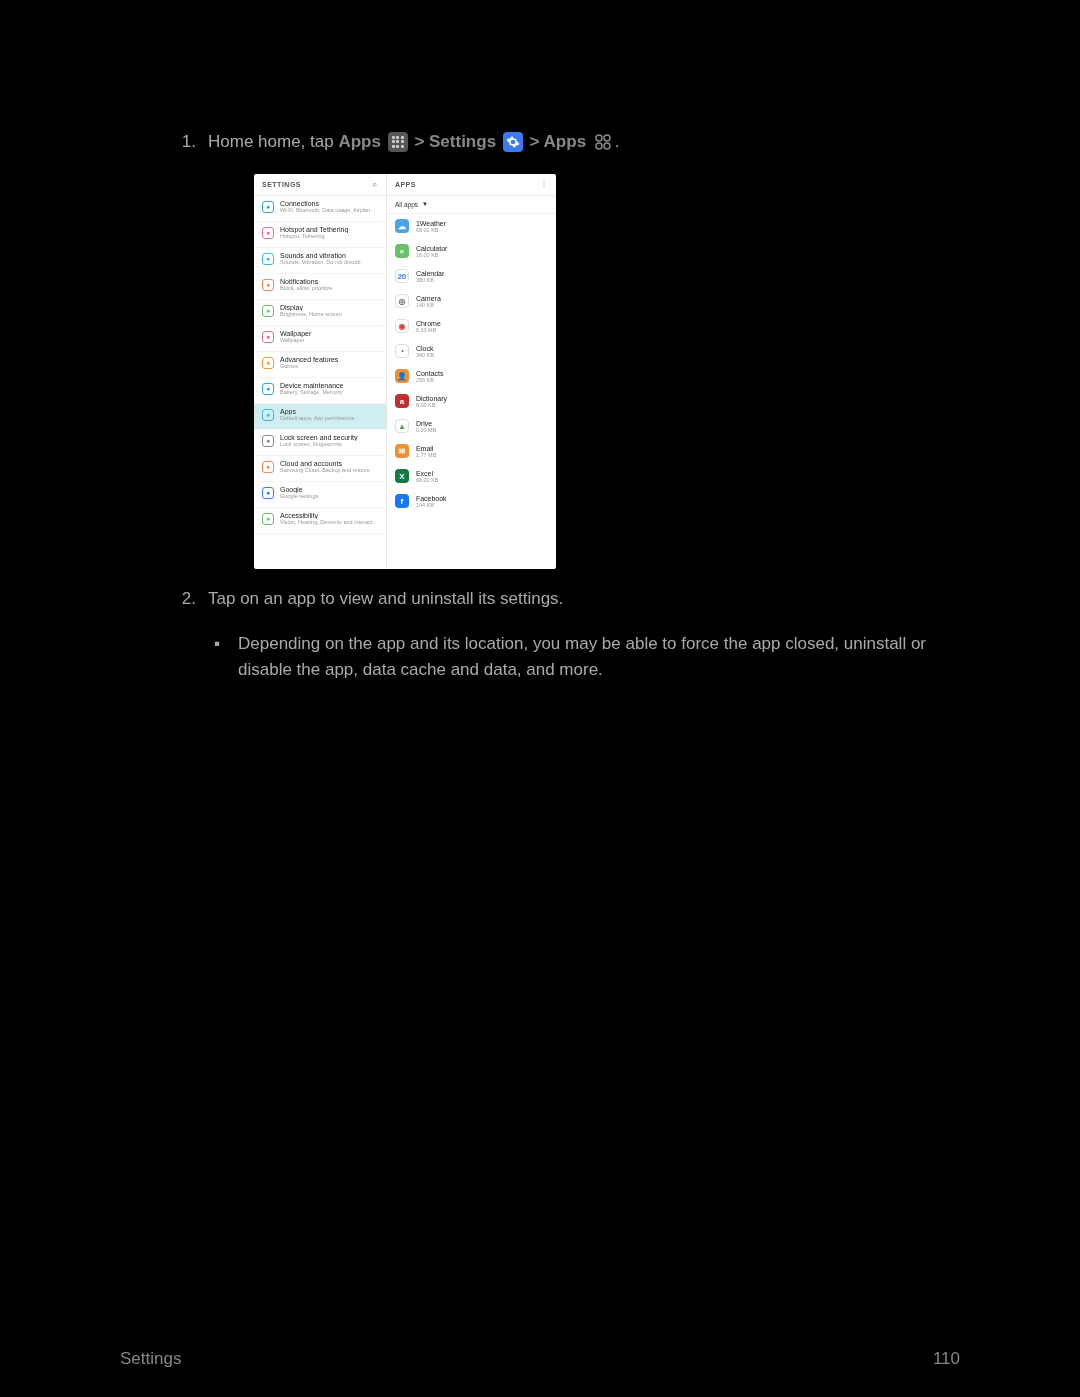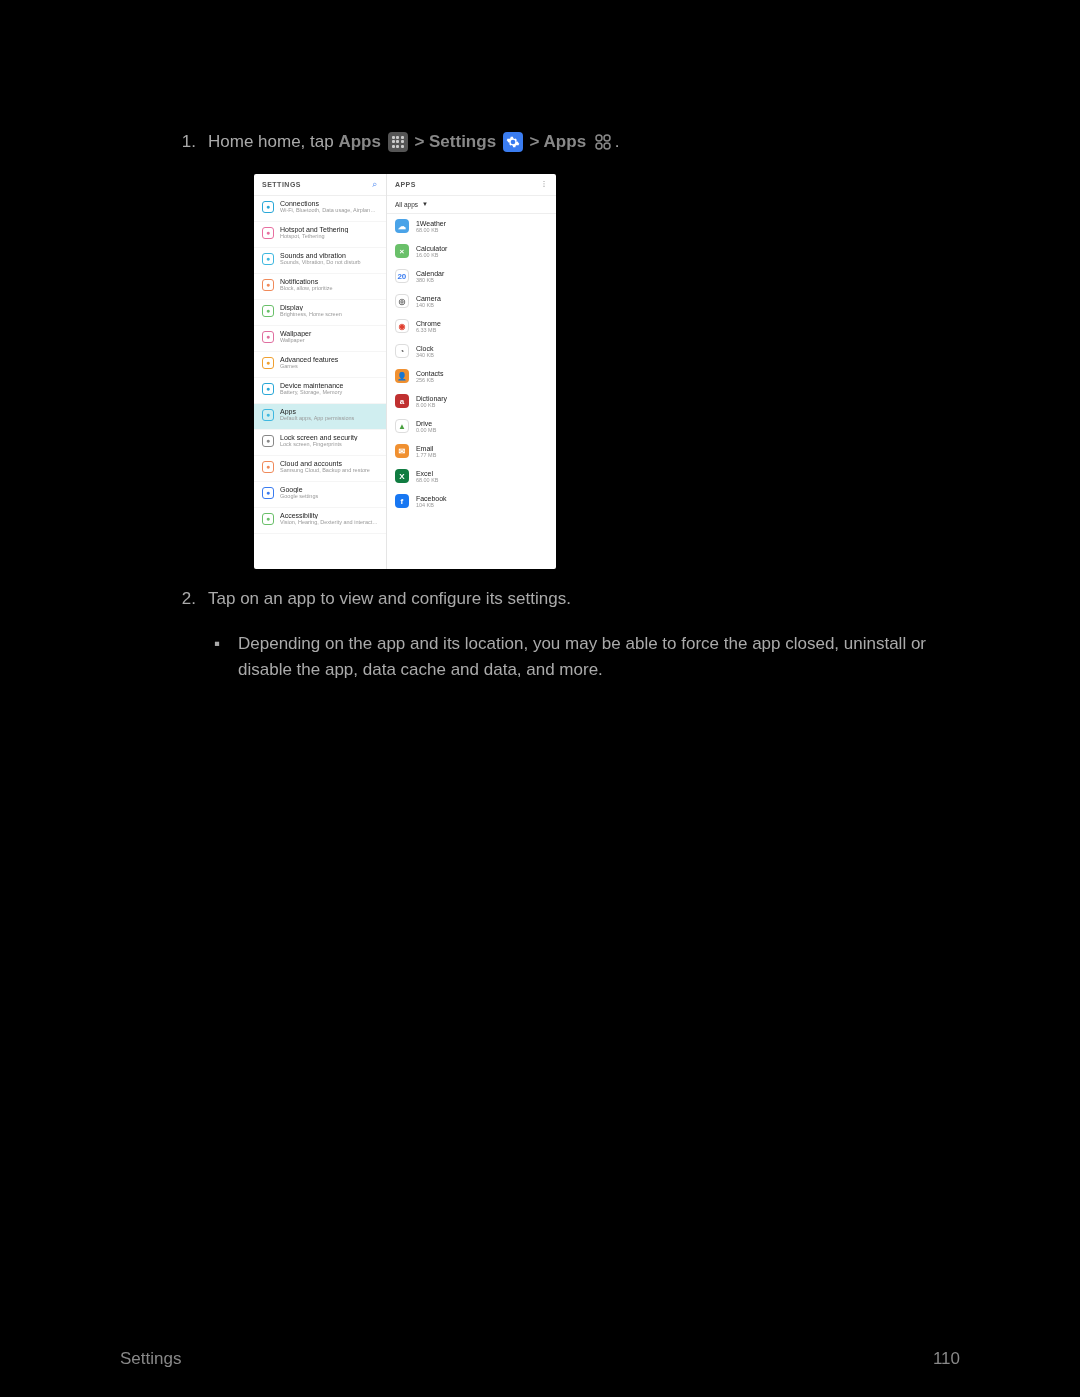--- a/index.html
+++ b/index.html
@@ -407,21 +407,21 @@
                 <div class="app-title">Facebook</div>
                 <div class="app-sub">104 KB</div>
               </div>
             </div>
           </div>
       </div>
     </div>
 
     <div class="step">
       <span class="step-num">2.</span>
-      <span class="step-text">Tap on an app to view and configure its settings.</span>
+      <span class="step-text">Tap on an app to view and uninstall its settings.</span>
     </div>
 
     <div class="sub-bullet">
       <span class="bullet-mark">▪</span>
       <span class="bullet-text">Depending on the app and its location, you may be able to force the app closed, uninstall or disable the app, data cache and data, and more.</span>
     </div>
   </div>
 </div>
 
 <div class="footer">

